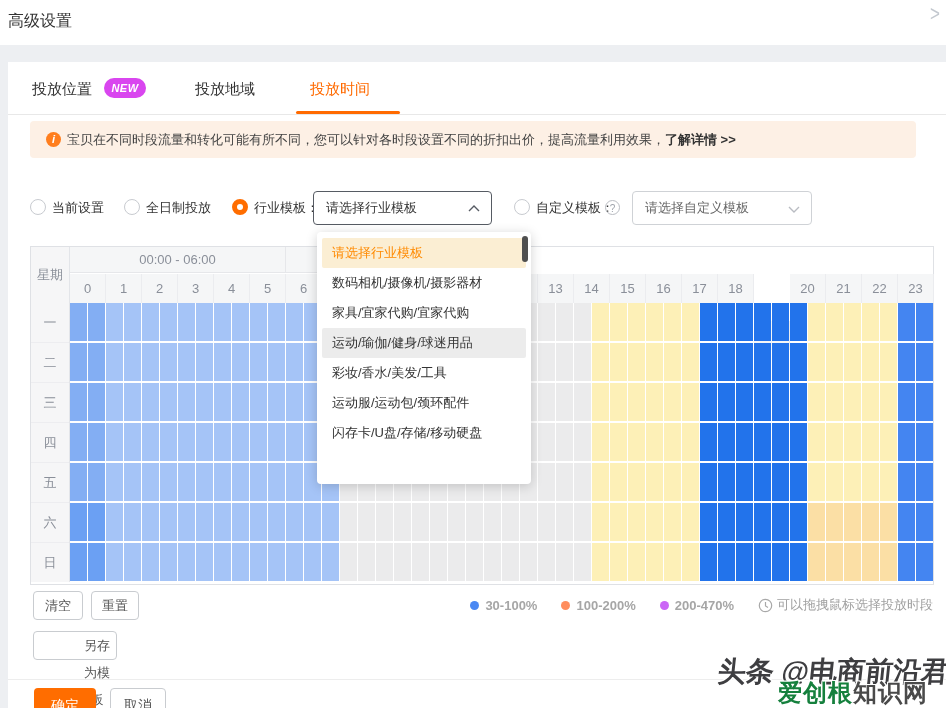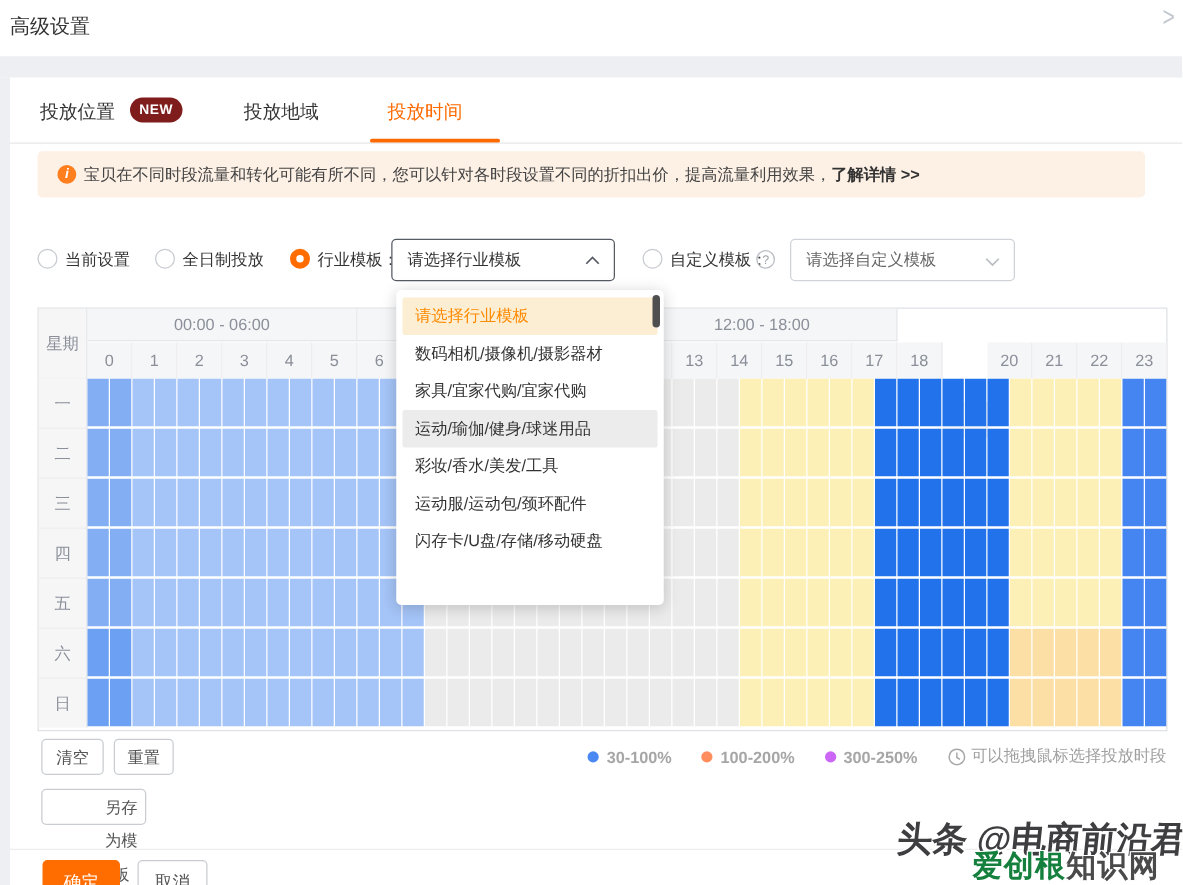--- a/index.html
+++ b/index.html
@@ -10,21 +10,21 @@
   
   .page-title{left:8px;top:11px;font-size:16px;color:#333;}
   .top-chevron{left:930px;top:4px;font-size:17px;color:#c3c8cf;transform:scaleY(1.3);cursor:pointer;}
   .gray-band{left:0;top:45px;width:946px;height:17px;background:#edeff2;}
   .left-strip{left:0;top:62px;width:8px;height:646px;background:#edeff2;}
 
   
   .tabrow{left:8px;top:62px;width:938px;height:52px;border-bottom:1px solid #e8e8e8;}
   .tab{position:absolute;top:18px;font-size:15px;color:#333;cursor:pointer;white-space:nowrap;}
   .tab.active{color:#ff6a00;}
-  .badge-new{position:absolute;left:96px;top:16px;width:42px;height:20px;background:#7f1d1d;border-radius:11px;color:#fff;font-size:11px;font-weight:bold;text-align:center;line-height:20px;letter-spacing:.5px;}
+  .badge-new{position:absolute;left:96px;top:16px;width:42px;height:20px;background:#d946ef;border-radius:11px;color:#fff;font-size:11px;font-weight:bold;font-style:italic;text-align:center;line-height:20px;letter-spacing:.5px;}
   .inkbar{position:absolute;left:288px;top:49px;width:104px;height:3px;background:#ff6a00;border-radius:2px;}
 
   
   .banner{left:30px;top:121px;width:886px;height:37px;background:#fdf0e5;border-radius:4px;}
   .banner-icon{position:absolute;left:16px;top:11px;width:15px;height:15px;border-radius:50%;background:#ff7e1e;color:#fff;font-size:11px;font-weight:bold;text-align:center;line-height:15px;font-style:italic;}
   .banner-text{position:absolute;left:37px;top:0;line-height:37px;font-size:13px;color:#444;white-space:nowrap;}
   .banner-link{font-weight:bold;color:#333;cursor:pointer;}
 
   
   .radio{width:16px;height:16px;border-radius:50%;border:1px solid #c8cbd0;background:#fff;box-sizing:border-box;cursor:pointer;}
@@ -137,21 +137,20 @@
         <div class="daylab">一</div>
         <div class="daylab">二</div>
         <div class="daylab">三</div>
         <div class="daylab">四</div>
         <div class="daylab">五</div>
         <div class="daylab">六</div>
         <div class="daylab" style="border-bottom: none;">日</div>
       </div>
   <div class="hgroup" style="left: 39px; width: 216px; border-right: 1px solid rgb(230, 231, 234);">00:00 - 06:00</div>
       <div class="hgroup" style="left: 255px; width: 216px; border-right: 1px solid rgb(230, 231, 234);">06:00 - 12:00</div>
-      <div class="hgroup" style="left: 471px; width: 216px; border-right: 1px solid rgb(230, 231, 234);">12:00 - 18:00</div>
       <div class="hcell" style="left: 39px; width: 36px;">0</div>
       <div class="hcell" style="left: 75px; width: 36px;">1</div>
       <div class="hcell" style="left: 111px; width: 36px;">2</div>
       <div class="hcell" style="left: 147px; width: 36px;">3</div>
       <div class="hcell" style="left: 183px; width: 36px;">4</div>
       <div class="hcell" style="left: 219px; width: 36px;">5</div>
       <div class="hcell" style="left: 255px; width: 36px;">6</div>
       <div class="hcell" style="left: 291px; width: 36px;">7</div>
       <div class="hcell" style="left: 327px; width: 36px;">8</div>
       <div class="hcell" style="left: 363px; width: 36px;">9</div>
@@ -538,21 +537,21 @@
       <div class="litem">
         <span class="dot" style="background: rgb(74, 136, 243);"></span>
         <span class="ltxt">30-100%</span>
       </div>
       <div class="litem">
         <span class="dot" style="background: rgb(255, 141, 93);"></span>
         <span class="ltxt">100-200%</span>
       </div>
       <div class="litem">
         <span class="dot" style="background: rgb(203, 102, 246);"></span>
-        <span class="ltxt">300-250%</span>
+        <span class="ltxt">200-470%</span>
       </div>
       <div class="lnote">
         <svg width="15" height="15" viewBox="0 0 15 15">
           <circle cx="7.5" cy="7.5" r="6.2" fill="none" stroke="#a8a8a8" stroke-width="1.2"></circle>
           <polyline points="7.5,4 7.5,8 10,9.5" fill="none" stroke="#a8a8a8" stroke-width="1.2"></polyline>
         </svg>
         <span>可以拖拽鼠标选择投放时段</span>
       </div>
     </div>
 

